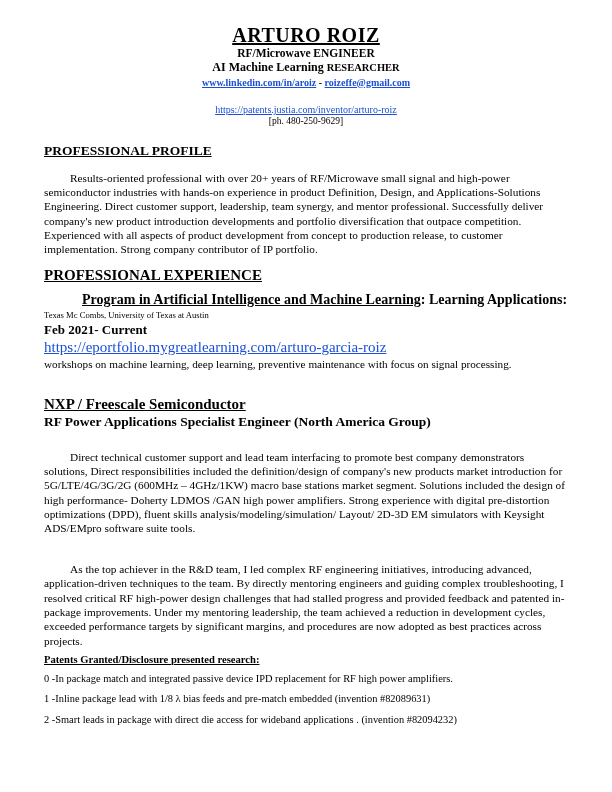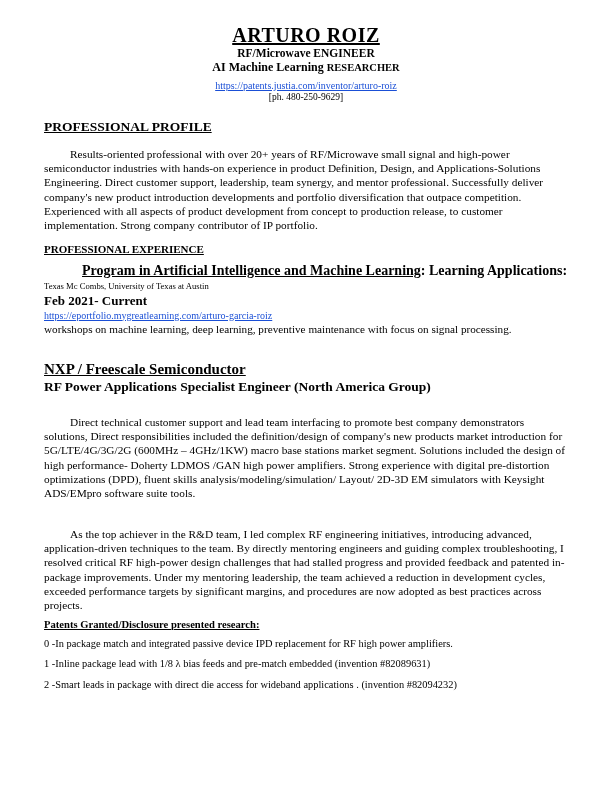--- a/index.html
+++ b/index.html
@@ -51,37 +51,37 @@
     font-size: 10px;
     font-weight: bold;
     margin-top: 2px;
   }
   .hdr-links a, .link {
     color: #1a4fd6;
     text-decoration: underline;
   }
   .hdr-link2 {
     font-size: 10px;
-    margin-top: 5px;
+    margin-top: 16px;
     text-align: center;
   }
   .hdr-phone {
     font-size: 9.5px;
     margin-top: 1px;
   }
   
   .sect-title {
     font-weight: bold;
     font-size: 13.5px;
     text-decoration: underline;
     margin: 16px 0 8px 0;
   }
   .sect-title.tight {
     margin: 10px 0 6px 0;
-    font-size: 11px;
+    font-size: 15px;
   }
   
   p.body {
     font-size: 11.3px;
     line-height: 1.27;
     margin: 12px 0 6px 0;
     text-align: left;
   }
   p.indent {
     text-indent: 26px;
@@ -101,21 +101,21 @@
   .sub-small {
     font-size: 8.6px;
     margin-top: 2px;
   }
   .date-bold {
     font-weight: bold;
     font-size: 13px;
     margin-top: 2px;
   }
   .url-line {
-    font-size: 10px;
+    font-size: 15px;
     margin-top: 1px;
   }
   .workshop-line {
     font-size: 11.2px;
     margin-top: 2px;
   }
   .company {
     font-weight: bold;
     font-size: 15px;
     text-decoration: underline;
@@ -149,20 +149,23 @@
 
 <div class="page">
 
   <div class="hdr">
     <div>
       <span class="hdr-name">ARTURO ROIZ</span>
     </div>
     <div class="hdr-line2">RF/Microwave ENGINEER</div>
     <div class="hdr-line3">
       <span>AI Machine Learning </span><span class="small">RESEARCHER</span>
+    </div>
+    <div class="hdr-links">
+      <span class="link">www.linkedin.com/in/aroiz</span><span> - </span><span class="link">roizeffe@gmail.com</span>
     </div>
     <div class="hdr-link2">
       <span class="link">https://patents.justia.com/inventor/arturo-roiz</span>
     </div>
     <div class="hdr-phone">[ph. 480-250-9629]</div>
   </div>
 
   <div class="sect-title">PROFESSIONAL PROFILE</div>
   <p class="body indent">Results-oriented professional with over 20+ years of RF/Microwave small signal and high-power semiconductor industries with hands-on experience in product Definition, Design, and Applications-Solutions Engineering. Direct customer support, leadership, team synergy, and mentor professional. Successfully deliver company's new product introduction developments and portfolio diversification that outpace competition.    Experienced with all aspects of product development from concept to production release, to customer implementation. Strong company contributor of IP portfolio.</p>
 

